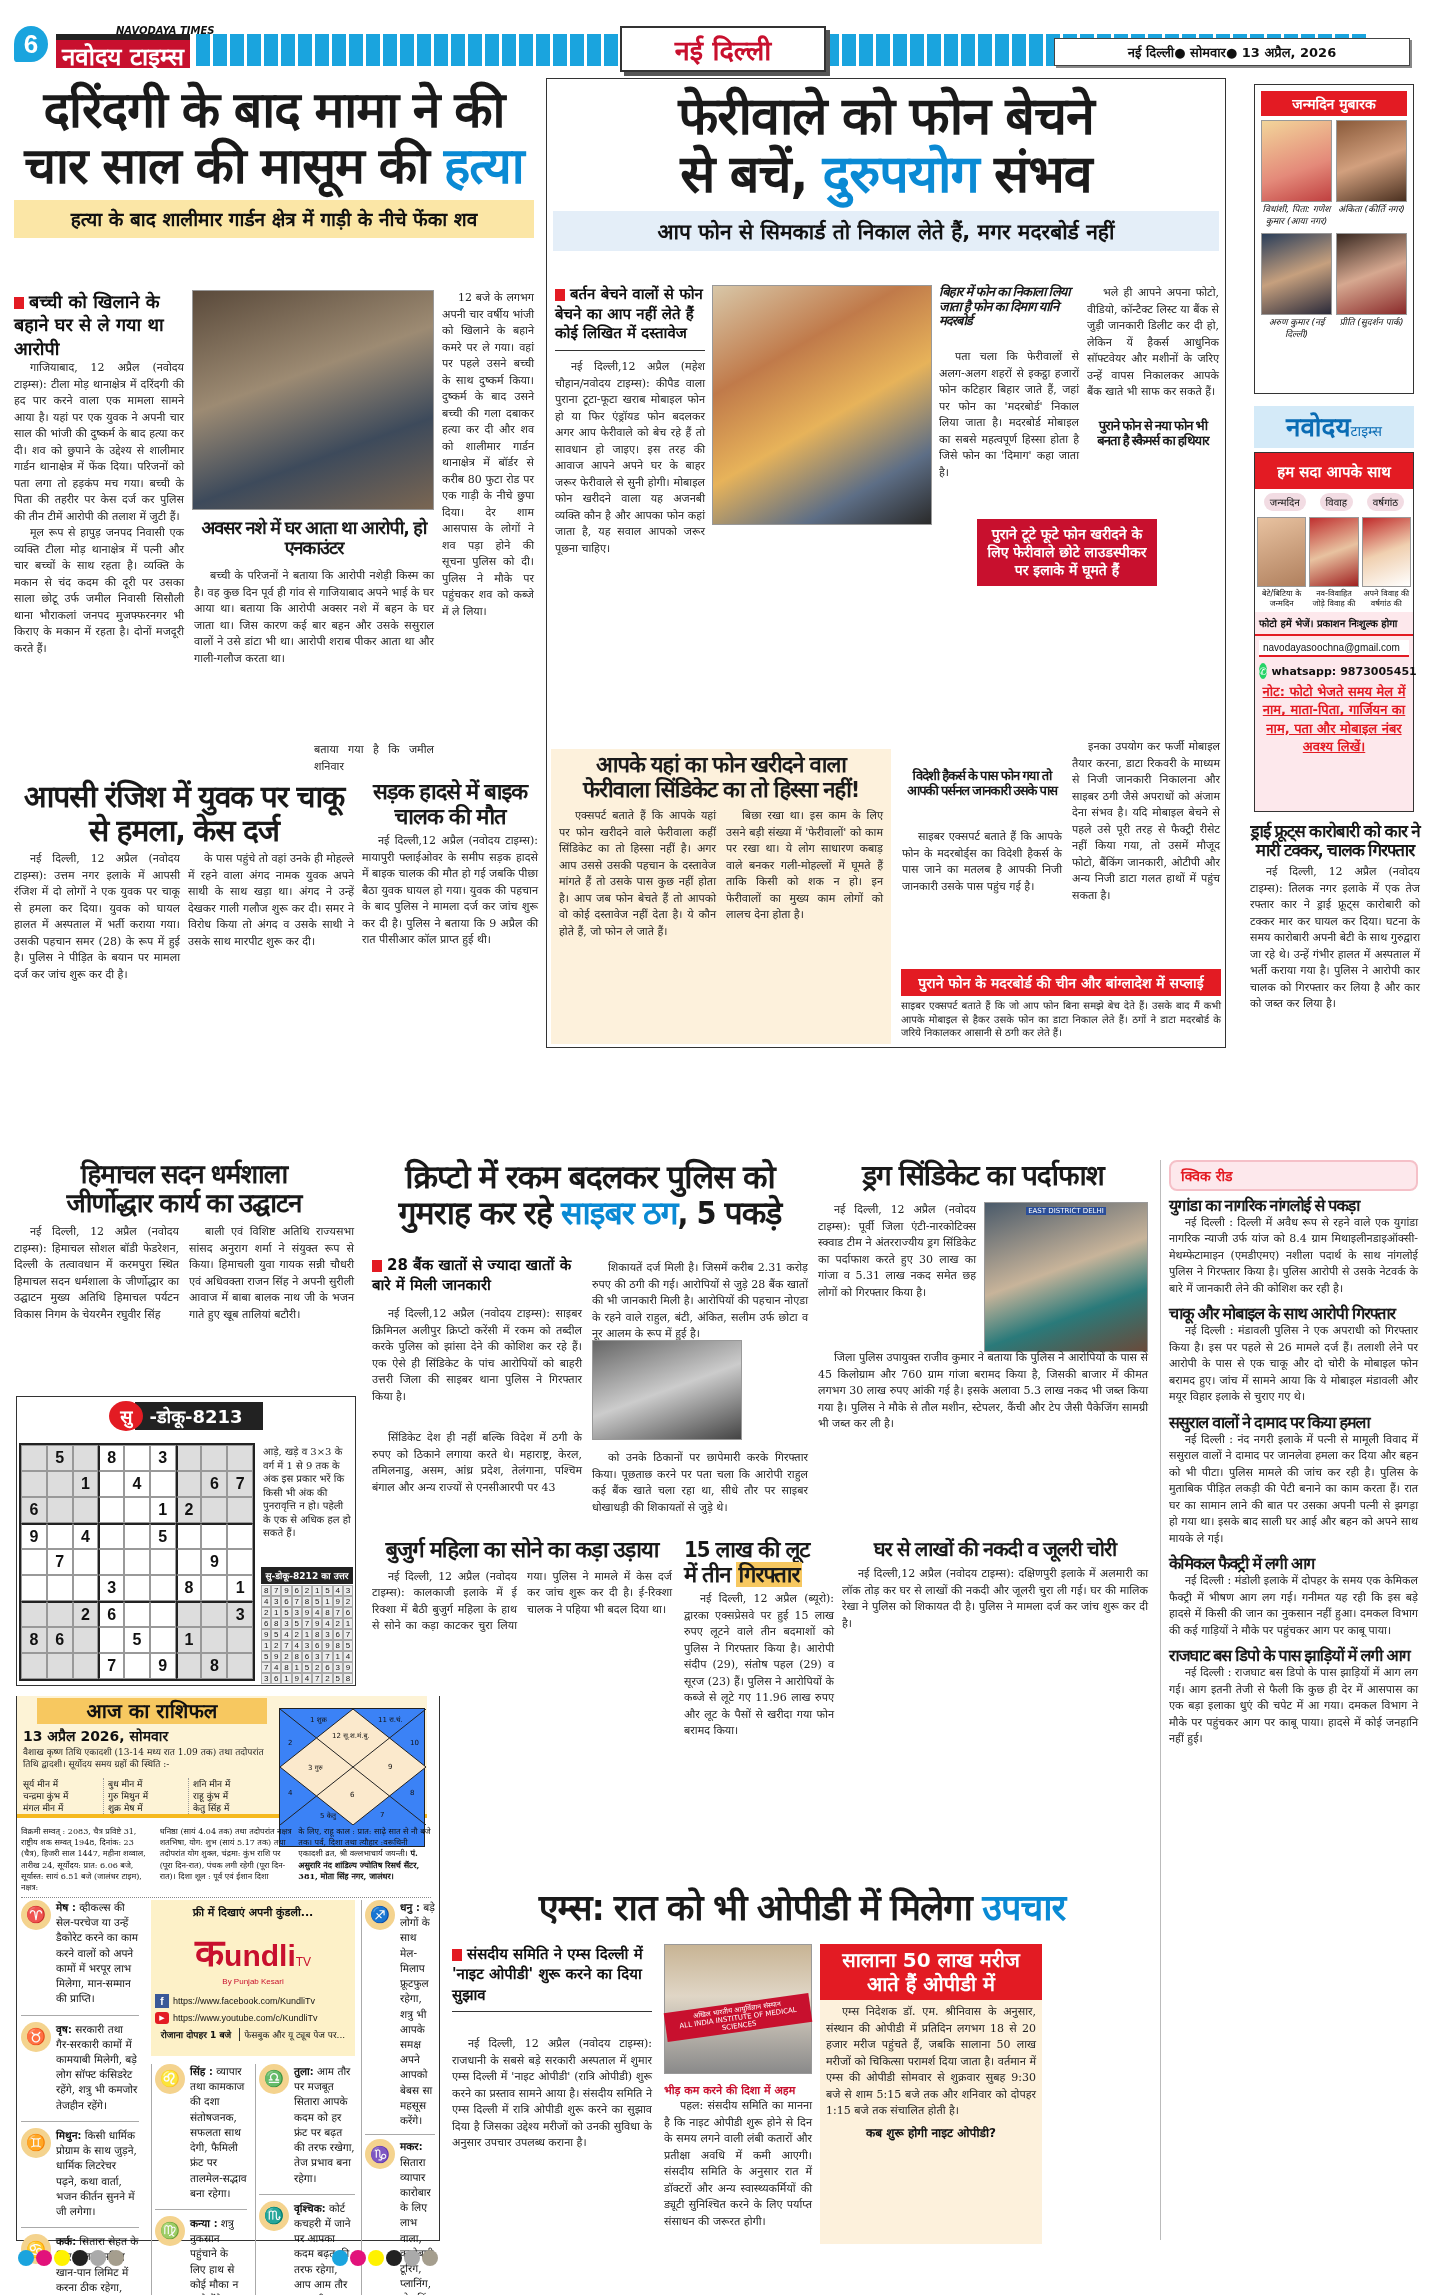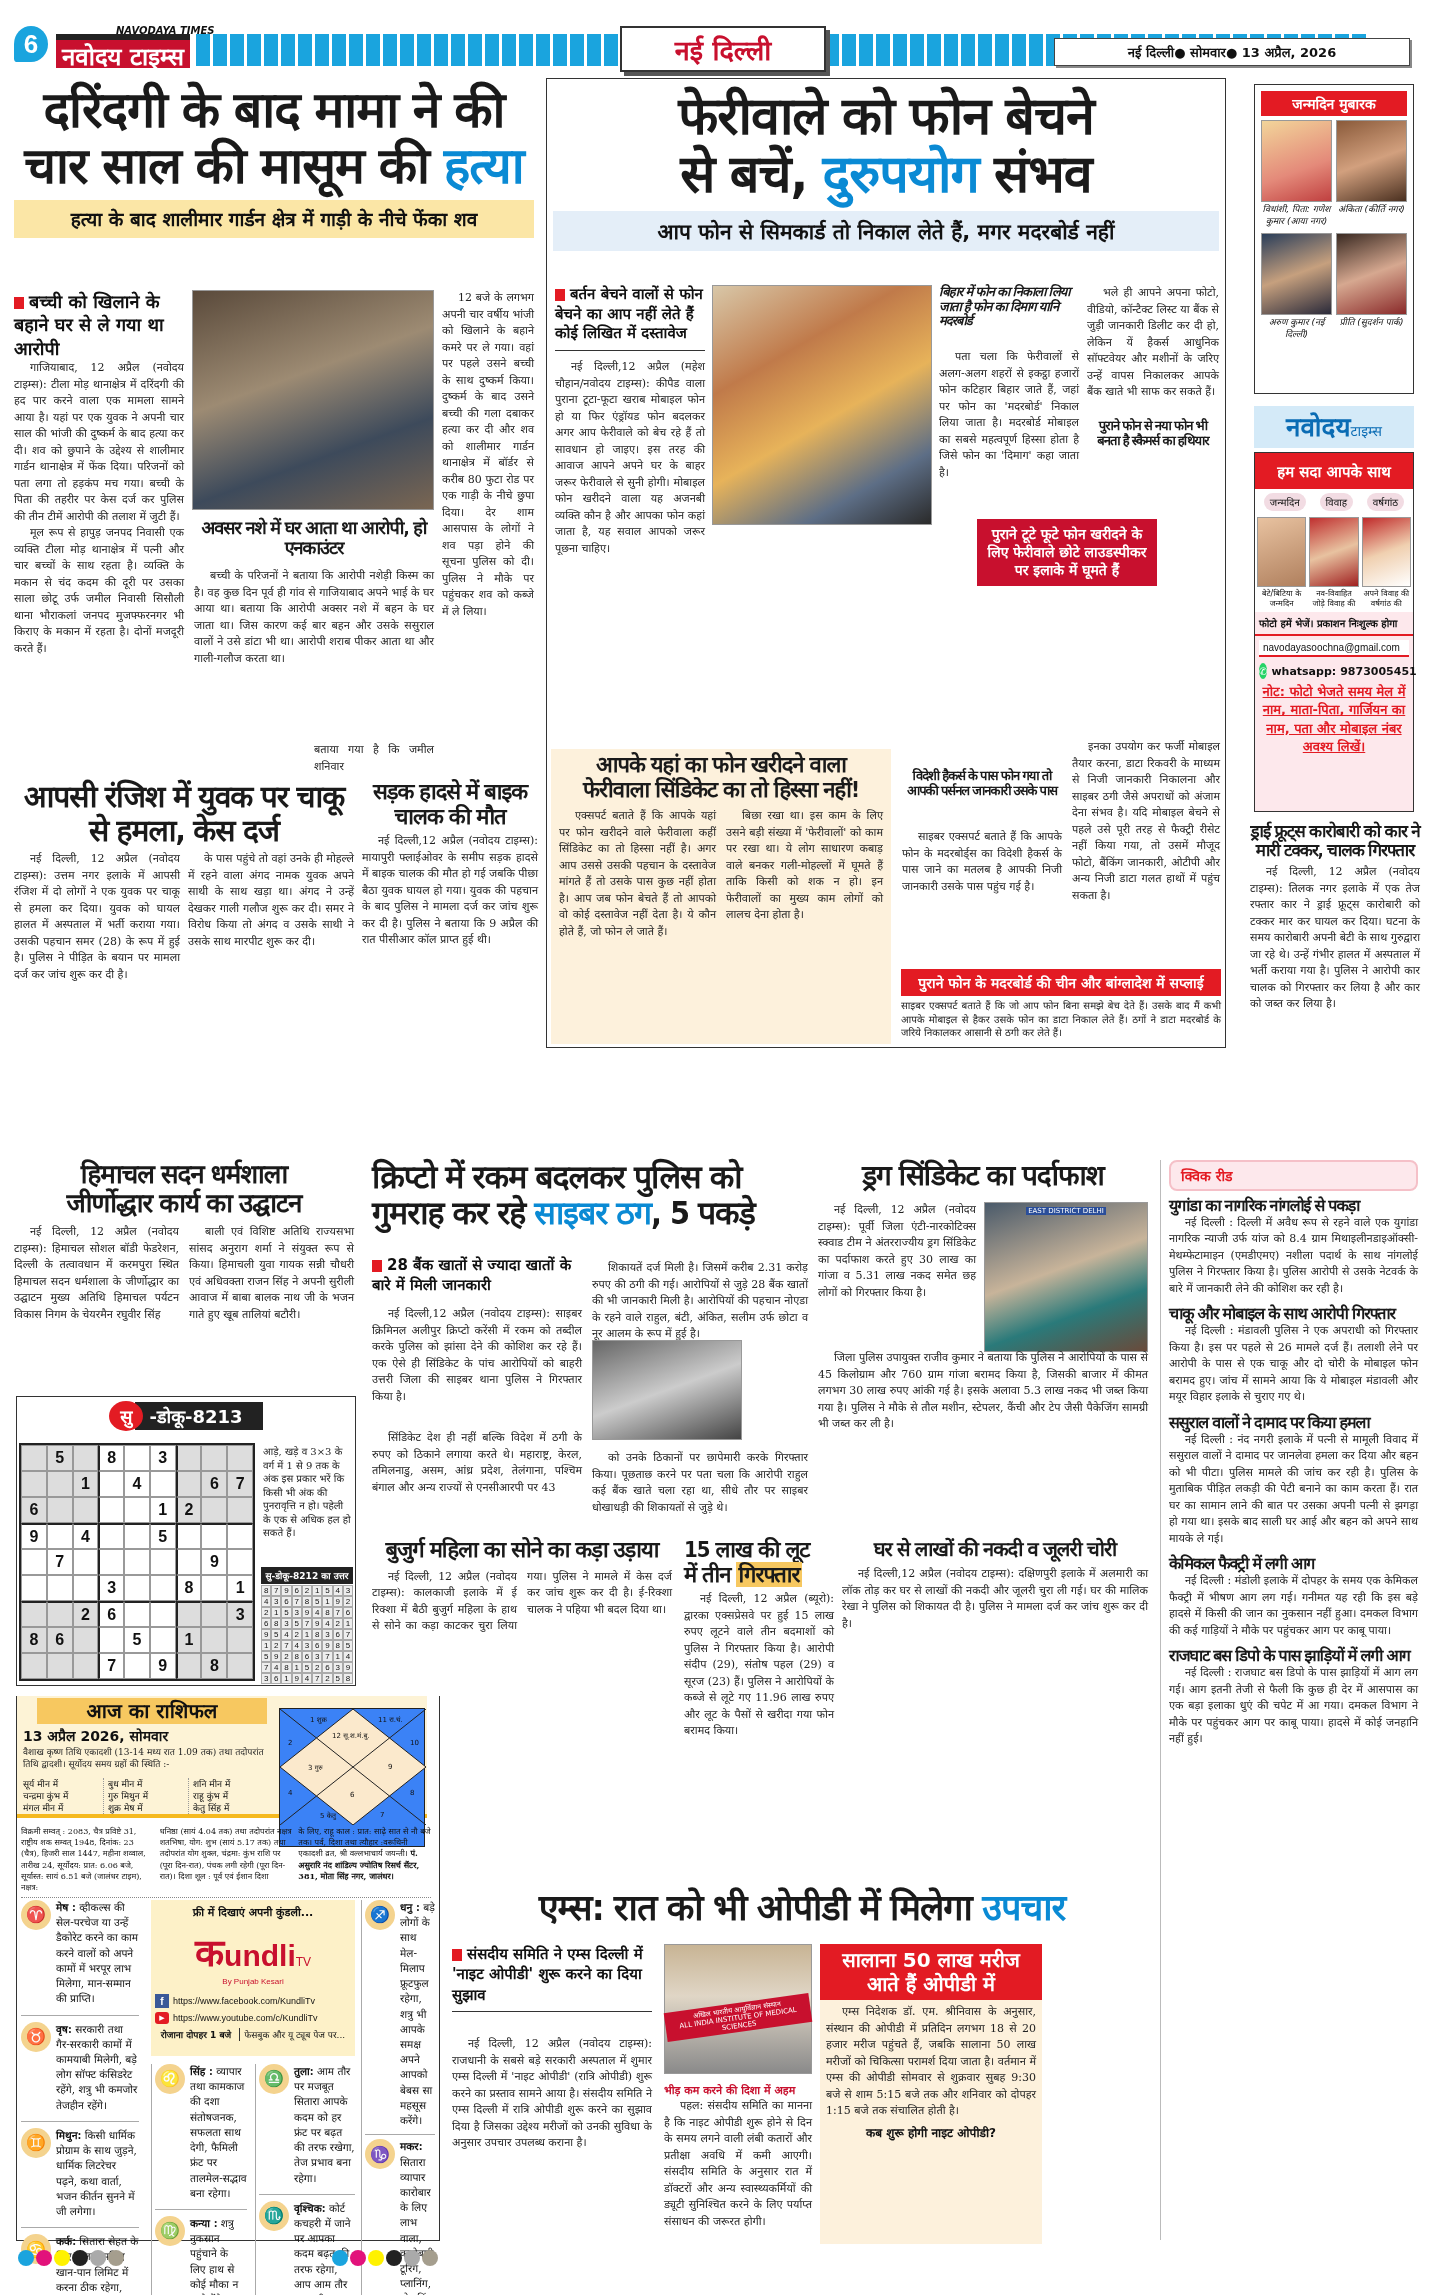--- a/index.html
+++ b/index.html
@@ -486,21 +486,21 @@
       </div>
     <div class="zodiac" style="margin-top:6px;border-top:1px solid #aaa;padding-top:4px">
         <span class="ic">♑</span>
         <div><b>मकर:</b> <span>सितारा व्यापार कारोबार के लिए लाभ वाला, कारोबारी टूरिंग, प्लानिंग, प्रोग्रामिंग भी लाभ देगी।</span></div>
       </div>
 
   </div>
 </div>
 
 <div class="abs" style="left:372px;top:1160px;width:436px;height:340px">
-  <div class="hl" style="font-size:32px;">
+  <div class="hl" style="font-size:32px;text-align:center">
     <div>क्रिप्टो में रकम बदलकर पुलिस को</div>
     <div><span>गुमराह कर रहे</span> <span class="blue">साइबर ठग</span><span>, 5 पकड़े</span></div>
   </div>
   <div class="abs" style="left:0;top:96px;width:210px;font-size:15px;font-weight:bold;line-height:1.3"><span class="redsq"></span><span>28 बैंक खातों से ज्यादा खातों के बारे में मिली जानकारी</span></div>
   <div class="abs body" style="left:0;top:146px;width:210px;font-size:11px">
       <p>नई दिल्ली,12 अप्रैल (नवोदय टाइम्स): साइबर क्रिमिनल अलीपुर क्रिप्टो करेंसी में रकम को तब्दील करके पुलिस को झांसा देने की कोशिश कर रहे हैं। एक ऐसे ही सिंडिकेट के पांच आरोपियों को बाहरी उत्तरी जिला की साइबर थाना पुलिस ने गिरफ्तार किया है।</p>
     </div>
   <div class="abs body" style="left:220px;top:100px;width:216px;font-size:11px">
       <p>शिकायतें दर्ज मिली है। जिसमें करीब 2.31 करोड़ रुपए की ठगी की गई। आरोपियों से जुड़े 28 बैंक खातों की भी जानकारी मिली है। आरोपियों की पहचान नोएडा के रहने वाले राहुल, बंटी, अंकित, सलीम उर्फ छोटा व नूर आलम के रूप में हुई है।</p>
     </div>

